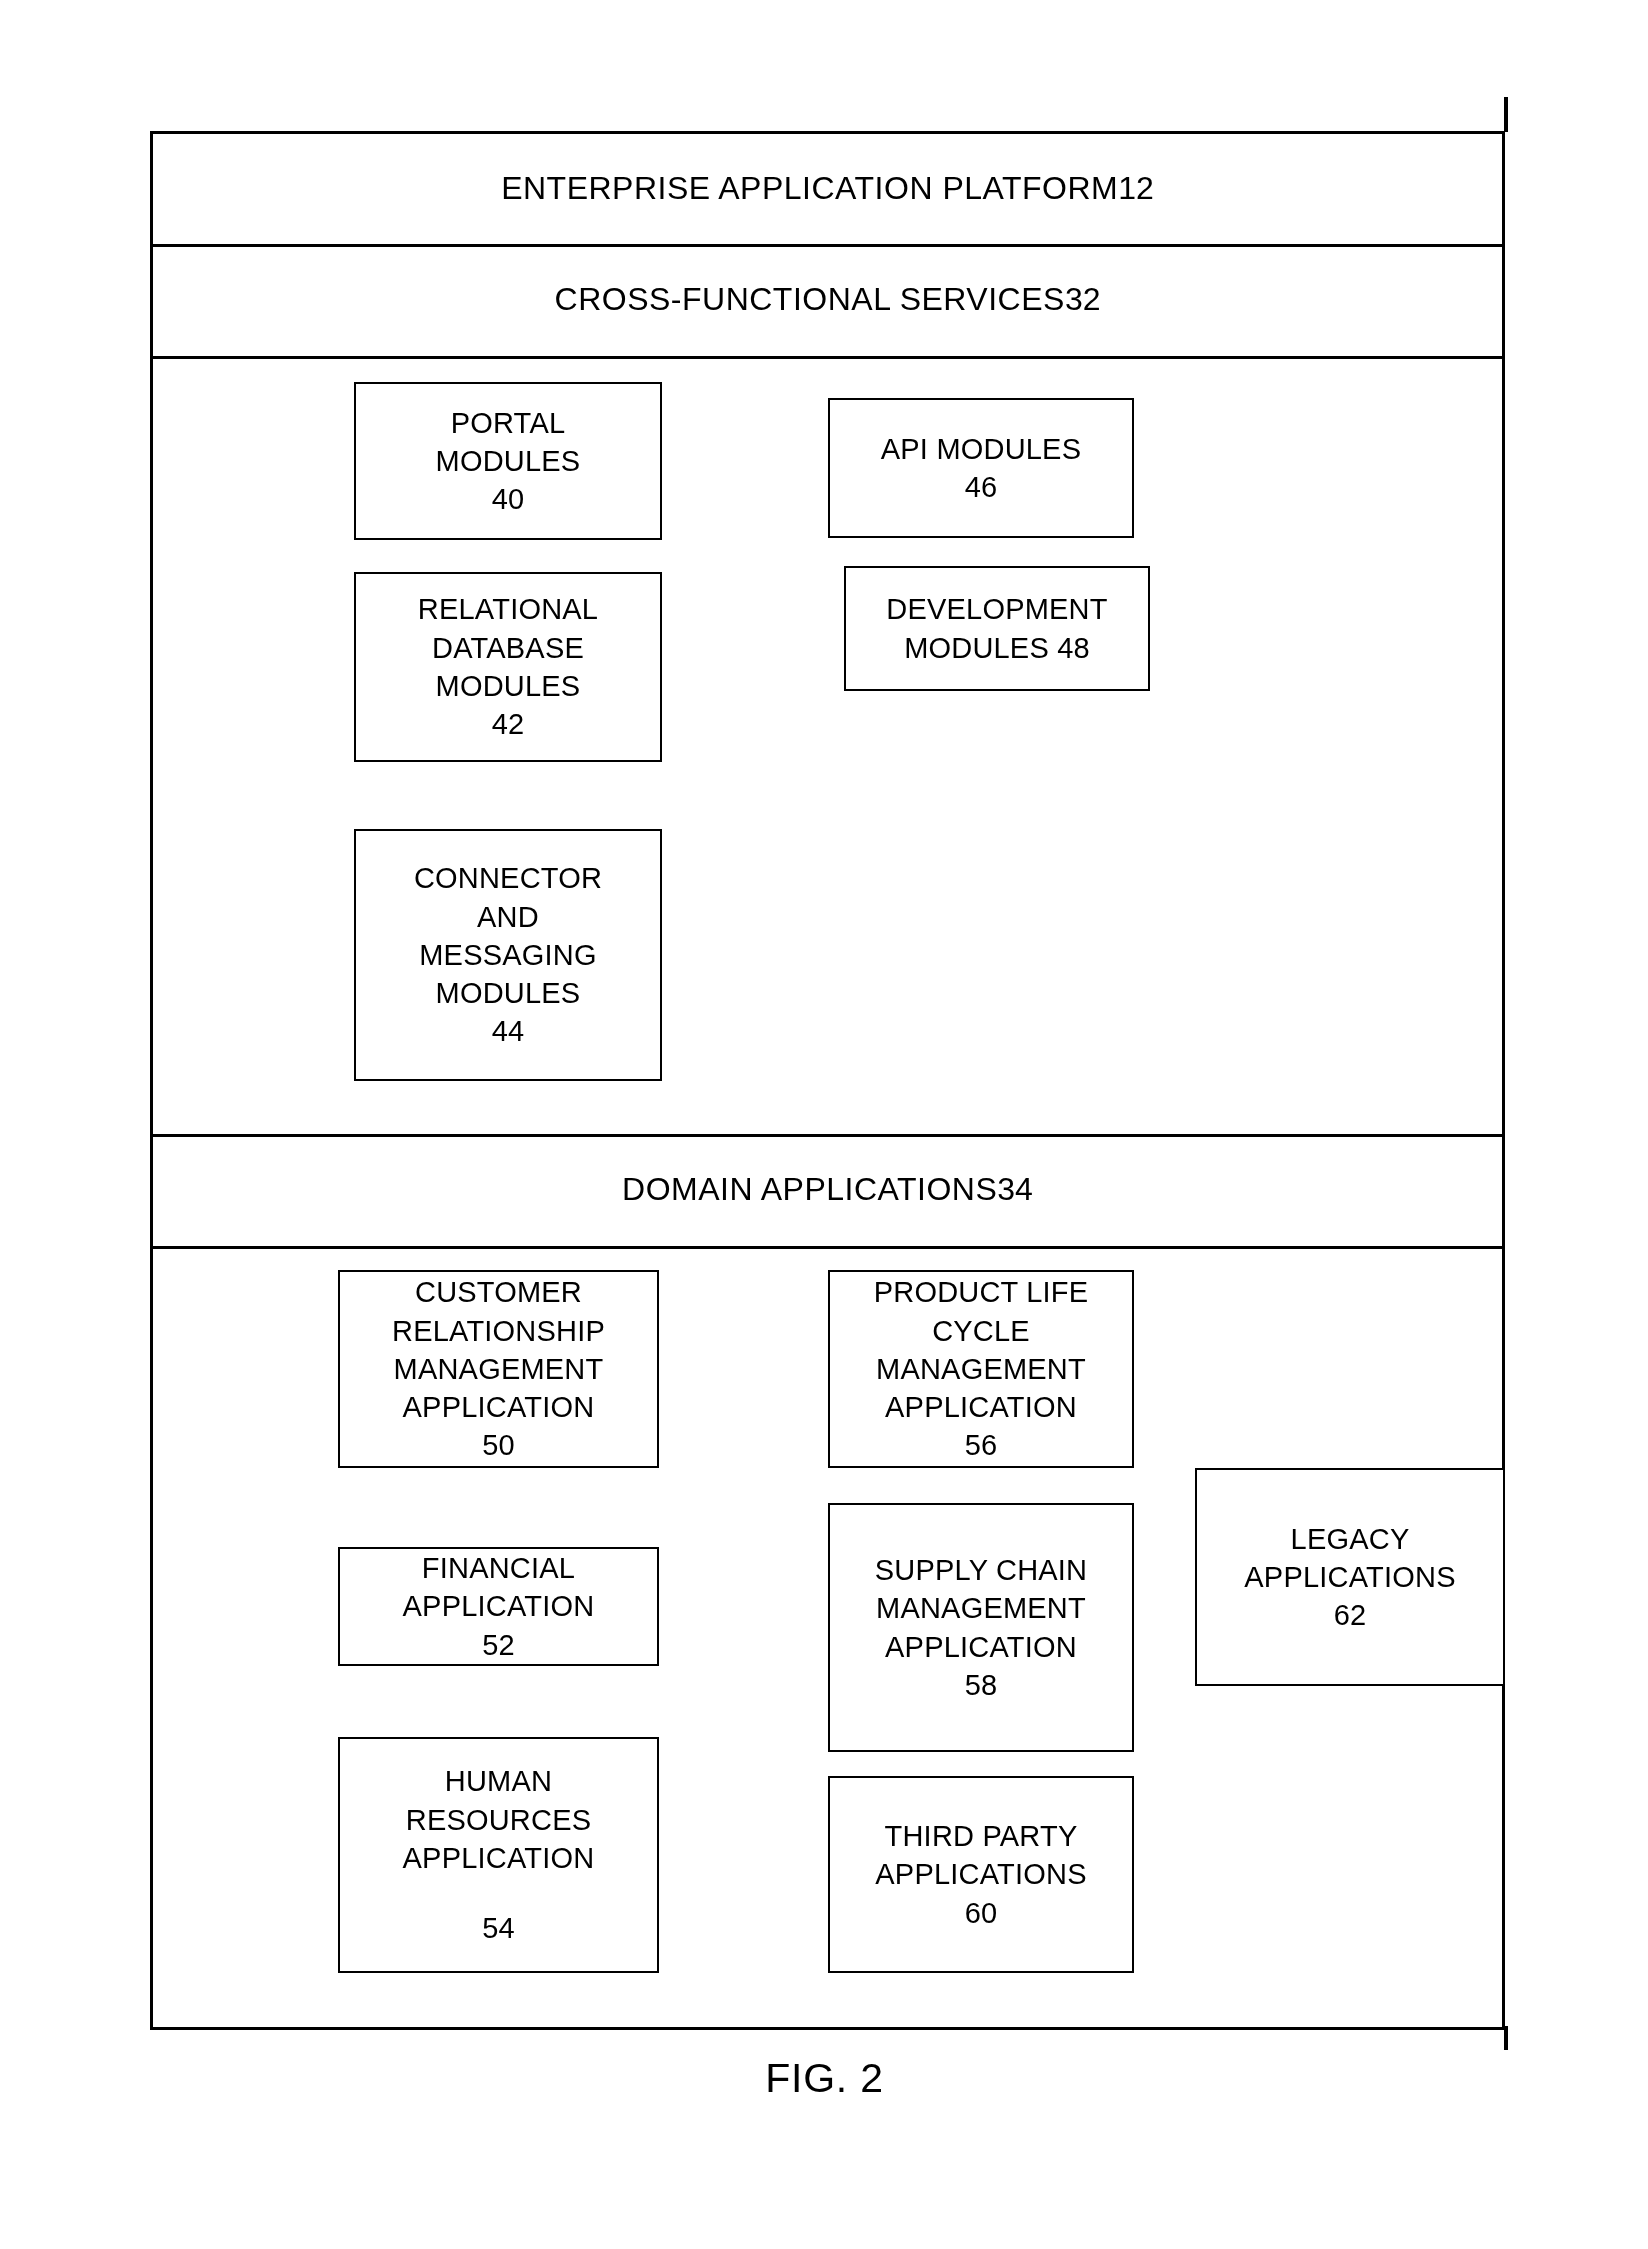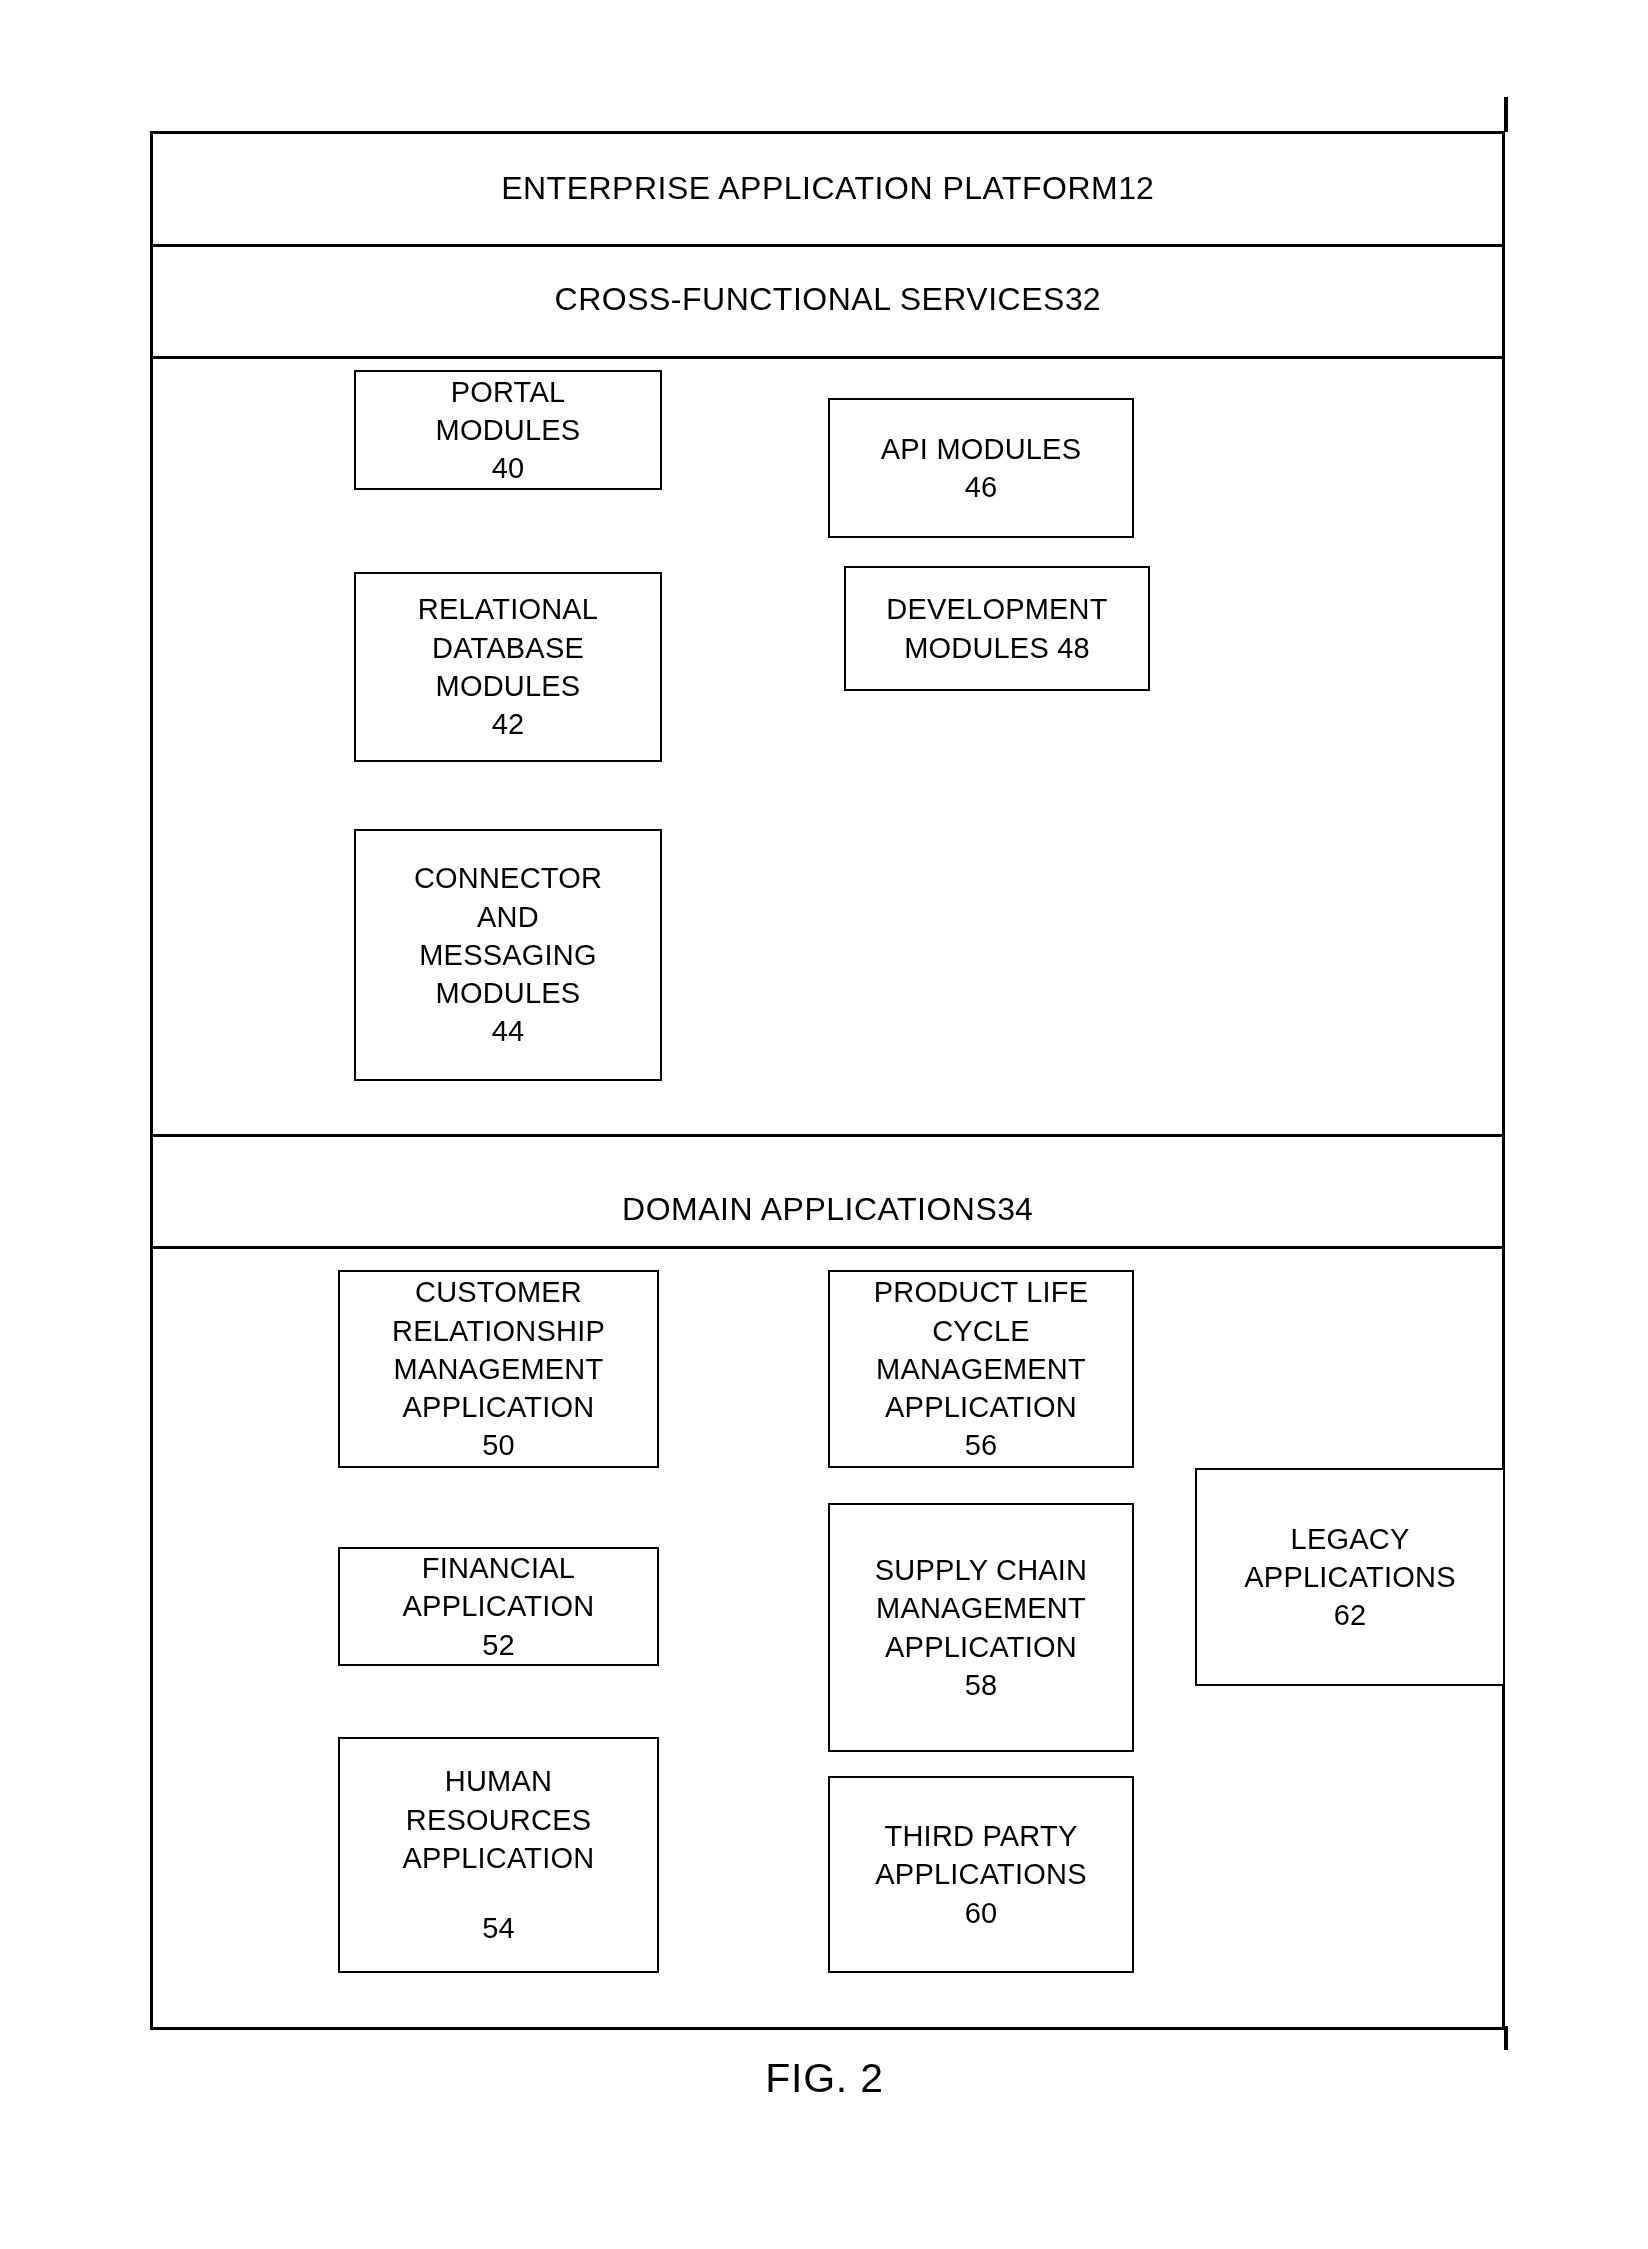--- a/index.html
+++ b/index.html
@@ -126,21 +126,21 @@
 
   <div class="divider" style="top:110px;"></div>
 
   <div class="band-header" style="top:110px; height:112px;">
     <div class="band-title">CROSS-FUNCTIONAL SERVICES</div>
     <div class="band-ref">32</div>
   </div>
 
   <div class="divider" style="top:222px;"></div>
 
-  <div class="node-box" style="left:201px; top:236px; width:308px; height:120px;">
+  <div class="node-box" style="left:201px; top:248px; width:308px; height:158px;">
     <div class="node-label">PORTAL
 MODULES</div>
     <div class="node-ref">40</div>
   </div>
 
   <div class="node-box" style="left:201px; top:438px; width:308px; height:190px;">
     <div class="node-label">RELATIONAL
 DATABASE
 MODULES</div>
     <div class="node-ref">42</div>
@@ -159,21 +159,21 @@
     <div class="node-ref">46</div>
   </div>
 
   <div class="node-box" style="left:691px; top:432px; width:306px; height:125px;">
     <div class="node-label">DEVELOPMENT
 MODULES 48</div>
   </div>
 
   <div class="divider" style="top:1000px;"></div>
 
-  <div class="band-header" style="top:1000px; height:112px;margin-top:20px;">
+  <div class="band-header" style="top:1000px; height:112px;">
     <div class="band-title">DOMAIN APPLICATIONS</div>
     <div class="band-ref">34</div>
   </div>
 
   <div class="divider" style="top:1112px;"></div>
 
   <div class="node-box" style="left:185px; top:1136px; width:321px; height:198px;">
     <div class="node-label">CUSTOMER
 RELATIONSHIP
 MANAGEMENT

